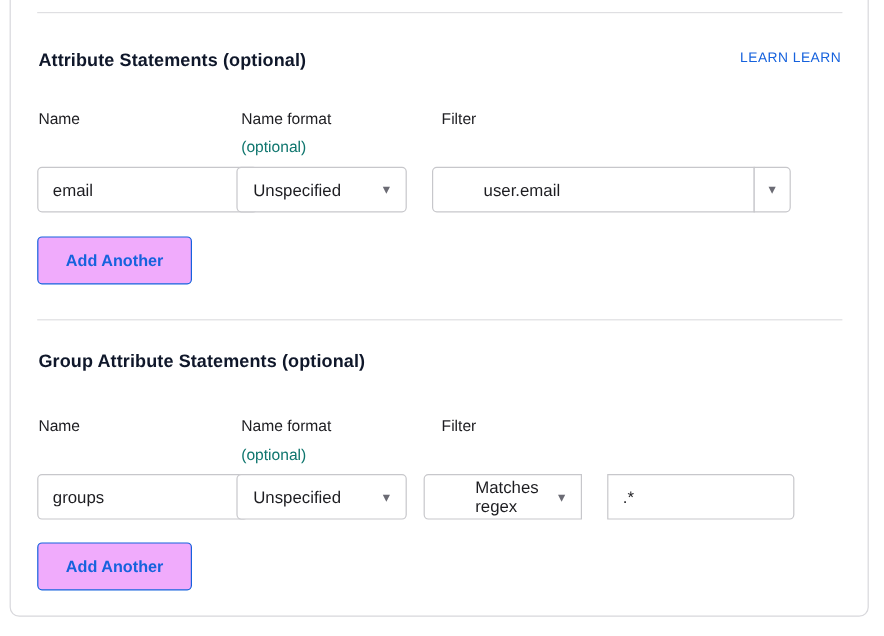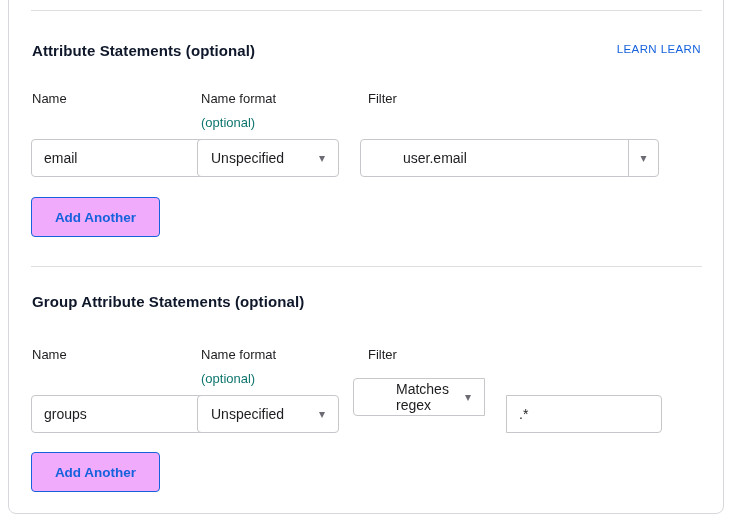--- a/index.html
+++ b/index.html
@@ -107,20 +107,20 @@
   <div class="col-sub" style="left:201px;top:372px;">(optional)</div>
   <div class="col-label" style="left:368px;top:348px;">Filter</div>
 
   <input class="text-input" style="left: 31px; top: 395px; width: 176px;" value="groups">
 
   <div class="select" style="left:197px;top:395px;width:142px;">
     <span class="select-value">Unspecified</span>
     <span class="caret">▾</span>
   </div>
 
-  <div class="select joined-left" style="left:353px;top:378px;width:132px;align-items:center;">
+  <div class="select joined-left" style="left:353px;top:395px;width:132px;align-items:center;">
     <span class="select-value">Matches regex</span>
     <span class="caret">▾</span>
   </div>
   <input class="text-input joined-right" style="left: 506px; top: 395px; width: 156px;" value=".*">
 
   <button class="add-btn" style="top:452px;">Add Another</button>
 </div>
 
 </body></html>

